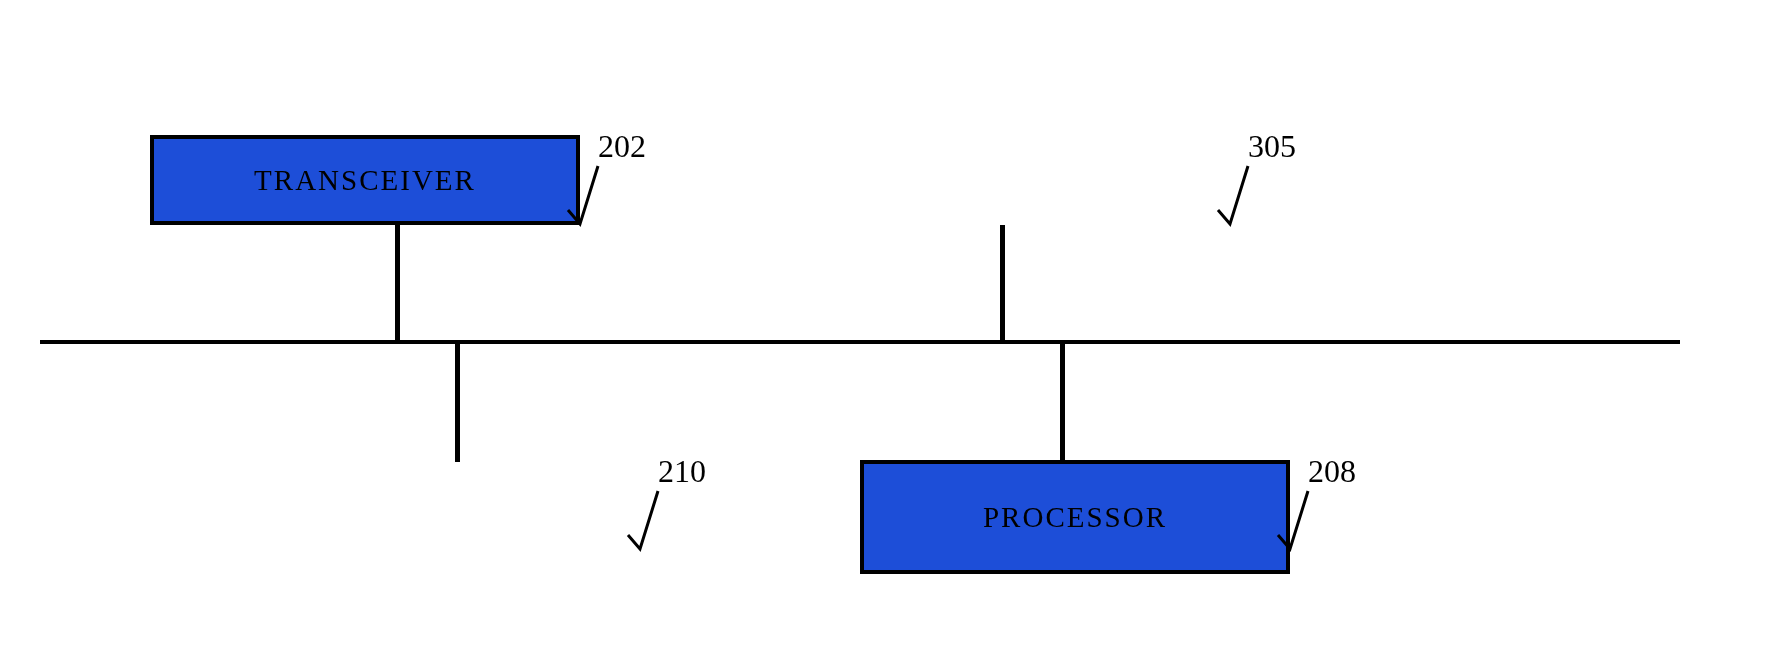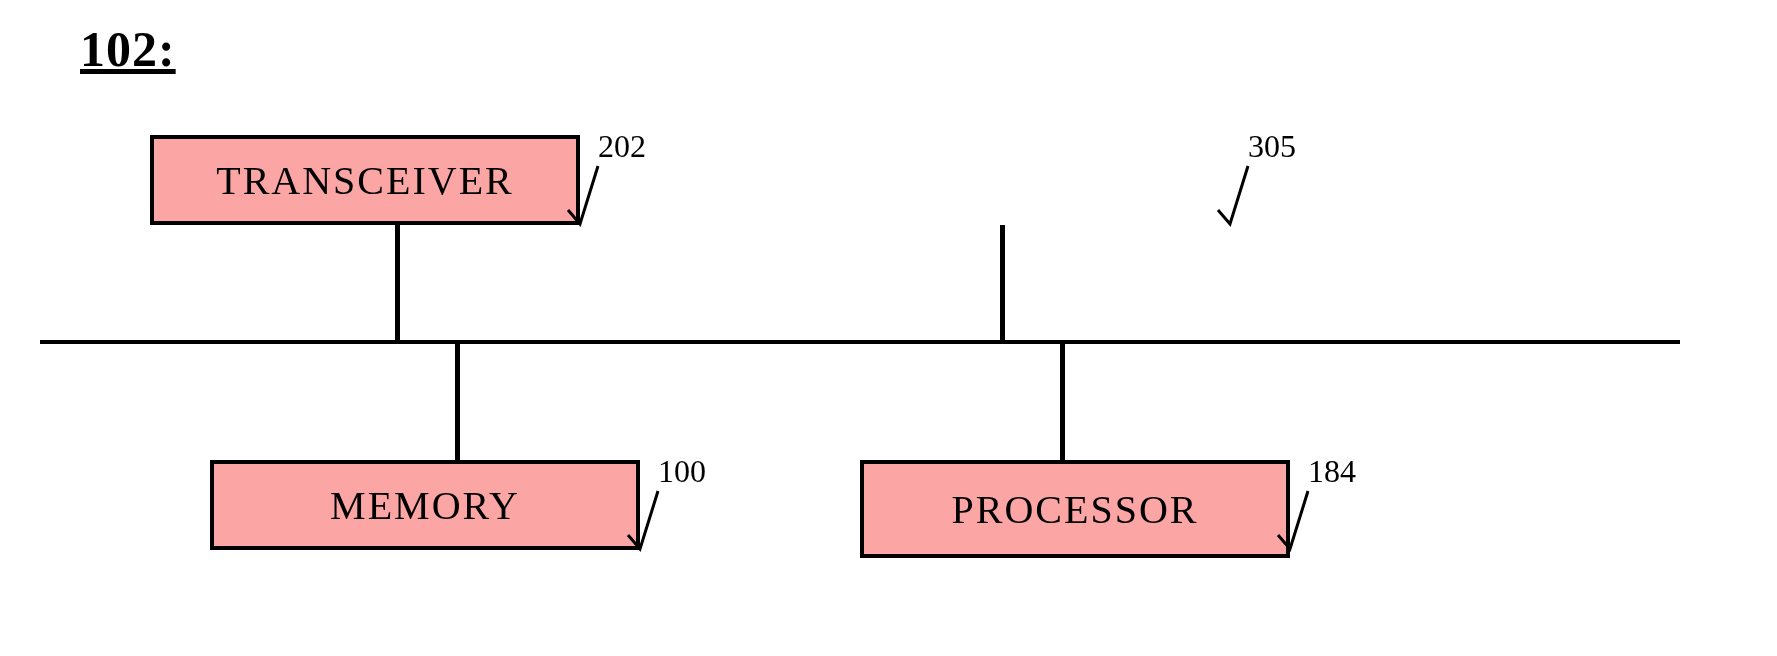--- a/index.html
+++ b/index.html
@@ -19,25 +19,25 @@
   .title {
     position: absolute;
     font-weight: bold;
     text-decoration: underline;
     font-size: 50px;
     letter-spacing: 1px;
   }
   .box {
     position: absolute;
     border: 4px solid #000;
-    background: #fca5a5;
+    background: #1d4ed8;
     display: flex;
     align-items: center;
     justify-content: center;
-    font-size: 40px;
+    font-size: 29px;
     letter-spacing: 2px;
     box-sizing: border-box;
   }
   .ref {
     position: absolute;
     font-size: 32px;
   }
   .bus {
     position: absolute;
     background: #000;
@@ -51,51 +51,47 @@
   svg.tick {
     position: absolute;
     overflow: visible;
   }
 </style>
 </head>
 <body>
 
 <div class="canvas">
 
-  <div class="title" style="left:80px; top:20px;">102:</div>
 
   <div class="bus" style="left:40px; top:340px; width:1640px;"></div>
 
   <div class="box" style="left:150px; top:135px; width:430px; height:90px;">
     <span>TRANSCEIVER</span>
   </div>
   <div class="ref" style="left:598px; top:128px;">202</div>
   <svg class="tick" style="left:568px; top:166px;" width="40" height="60">
     <path d="M 30 0 L 12 58 L 0 44" fill="none" stroke="#000" stroke-width="3"></path>
   </svg>
 
   <div class="connector" style="left:395px; top:225px; height:117px;"></div>
 
   <div class="ref" style="left:1248px; top:128px;">305</div>
   <svg class="tick" style="left:1218px; top:166px;" width="40" height="60">
     <path d="M 30 0 L 12 58 L 0 44" fill="none" stroke="#000" stroke-width="3"></path>
   </svg>
   <div class="connector" style="left:1000px; top:225px; height:117px;"></div>
 
-  <div class="box" style="left:210px; top:460px; width:430px; height:90px;">
-    <span>MEMORY</span>
-  </div>
-  <div class="ref" style="left:658px; top:453px;">100</div>
+  <div class="ref" style="left:658px; top:453px;">210</div>
   <svg class="tick" style="left:628px; top:491px;" width="40" height="60">
     <path d="M 30 0 L 12 58 L 0 44" fill="none" stroke="#000" stroke-width="3"></path>
   </svg>
   <div class="connector" style="left:455px; top:342px; height:120px;"></div>
 
-  <div class="box" style="left:860px; top:460px; width:430px; height:98px;">
+  <div class="box" style="left:860px; top:460px; width:430px; height:114px;">
     <span>PROCESSOR</span>
   </div>
-  <div class="ref" style="left:1308px; top:453px;">184</div>
+  <div class="ref" style="left:1308px; top:453px;">208</div>
   <svg class="tick" style="left:1278px; top:491px;" width="40" height="60">
     <path d="M 30 0 L 12 58 L 0 44" fill="none" stroke="#000" stroke-width="3"></path>
   </svg>
   <div class="connector" style="left:1060px; top:342px; height:120px;"></div>
 
 </div>
 
 </body></html>

